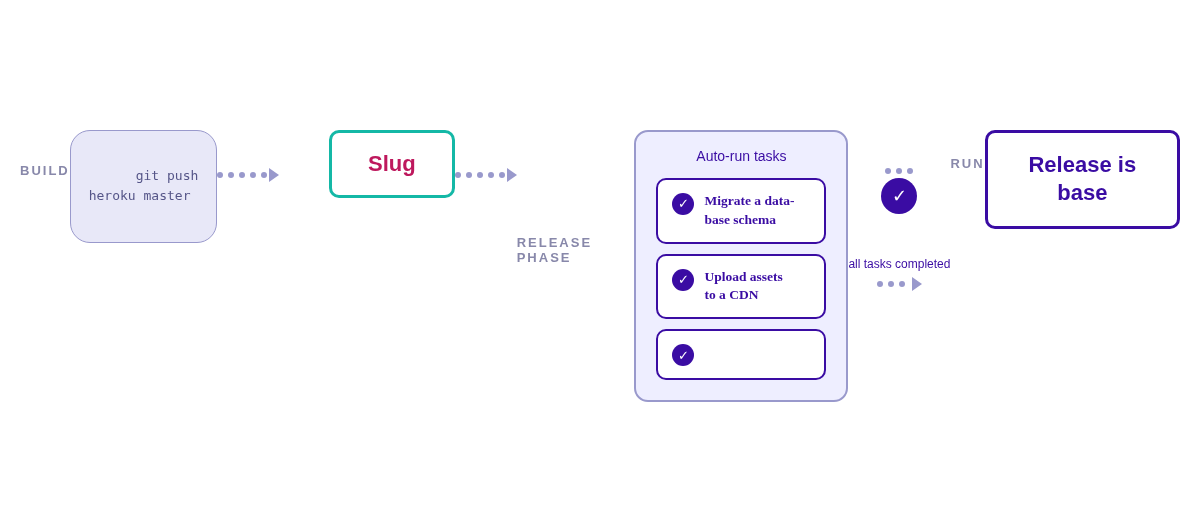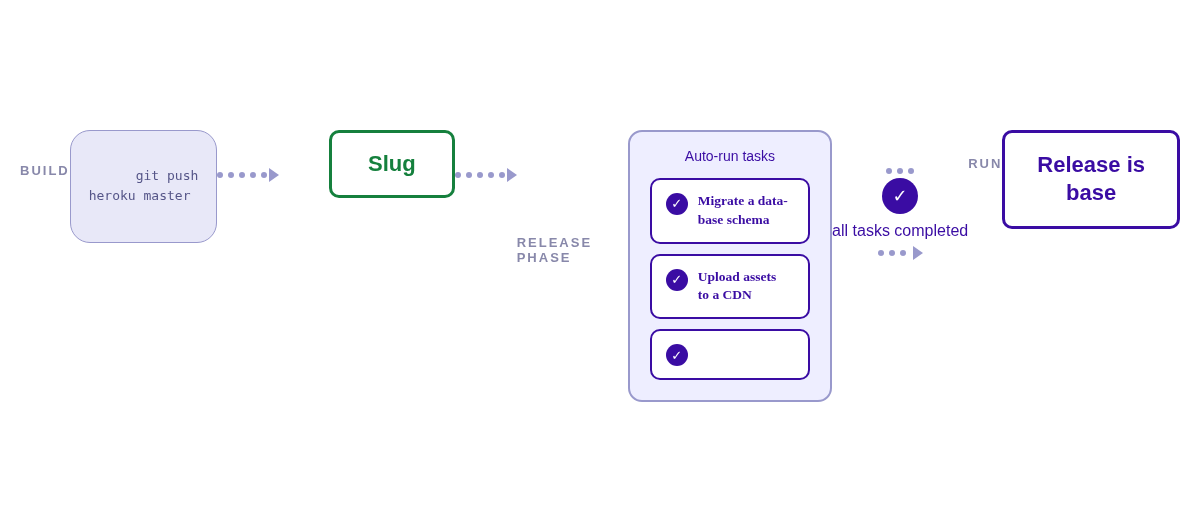--- a/index.html
+++ b/index.html
@@ -48,26 +48,26 @@
       font-family: monospace;
       font-size: 13px;
       color: #555588;
       line-height: 1.6;
       white-space: pre;
     }
 
     
     .slug-box {
       background: #fff;
-      border: 3px solid #15803d;
+      border: 3px solid #14b8a6;
       border-radius: 10px;
       padding: 18px 36px;
       font-size: 22px;
       font-weight: 700;
-      color: #15803d;
+      color: #be185d;
       min-width: 120px;
       text-align: center;
     }
 
     
     .release-container {
       background: #eeeeff;
       border: 2px solid #9999cc;
       border-radius: 14px;
       padding: 16px 20px 20px;
@@ -174,24 +174,25 @@
       background: #3a0ca3;
       display: flex;
       align-items: center;
       justify-content: center;
       color: #fff;
       font-size: 18px;
       margin-bottom: 6px;
     }
 
     .all-tasks-label {
-      font-size: 16px;
+      font-size: 12px;
       color: #3a0ca3;
       text-align: center;
       line-height: 1.4;
+      margin-top: 36px;
     }
   </style>
 </head>
 <body>
 
 <div class="diagram">
 
   <div class="column">
     <div class="phase-label">BUILD</div>
     <div class="git-box">

